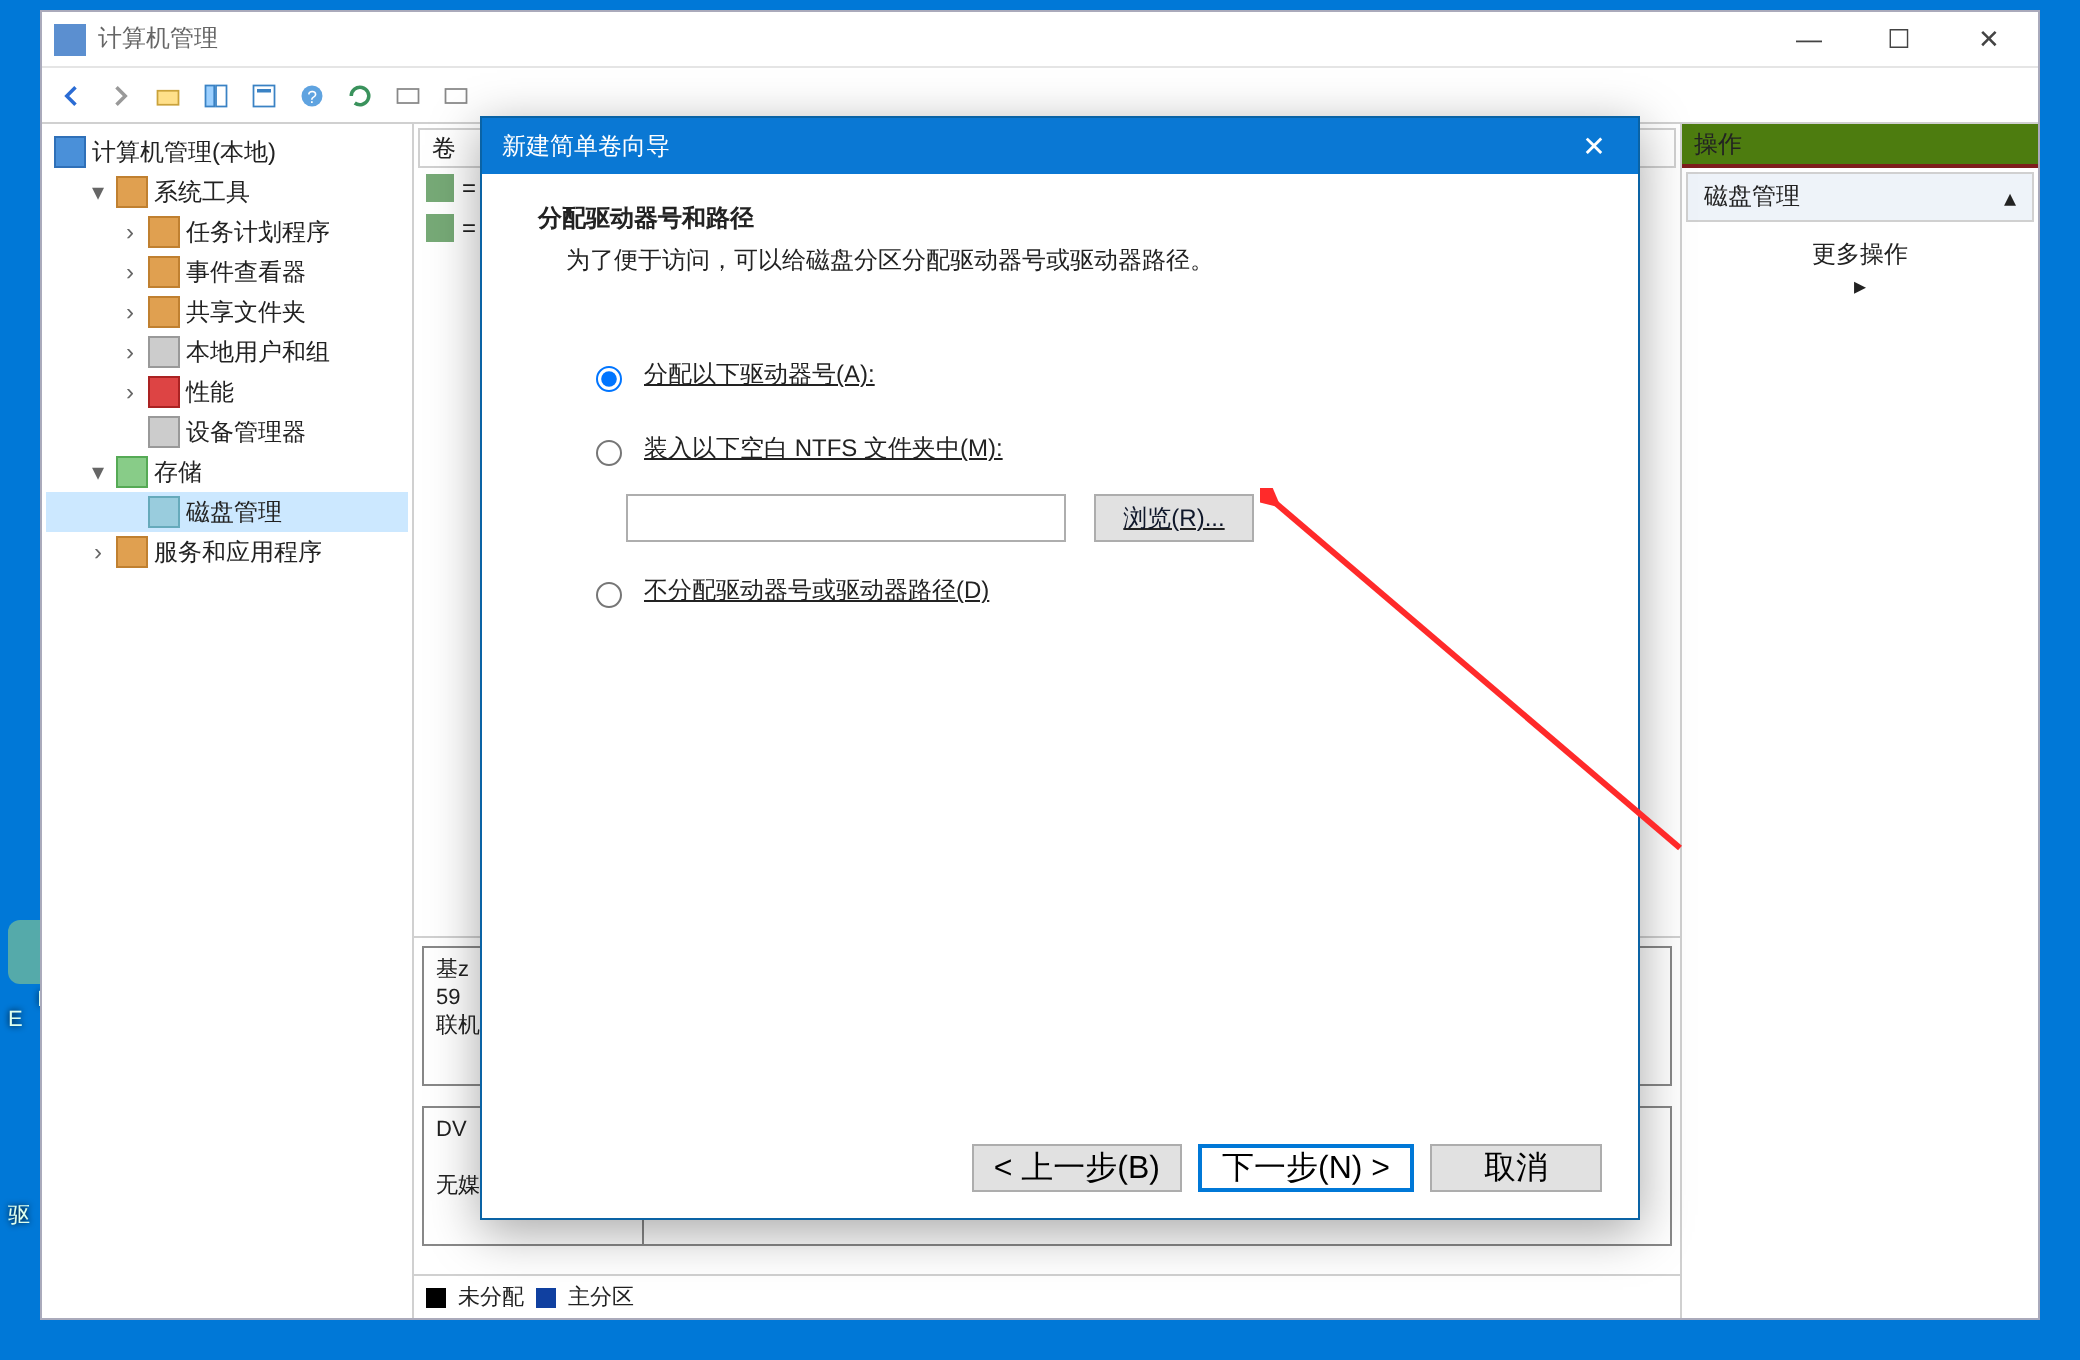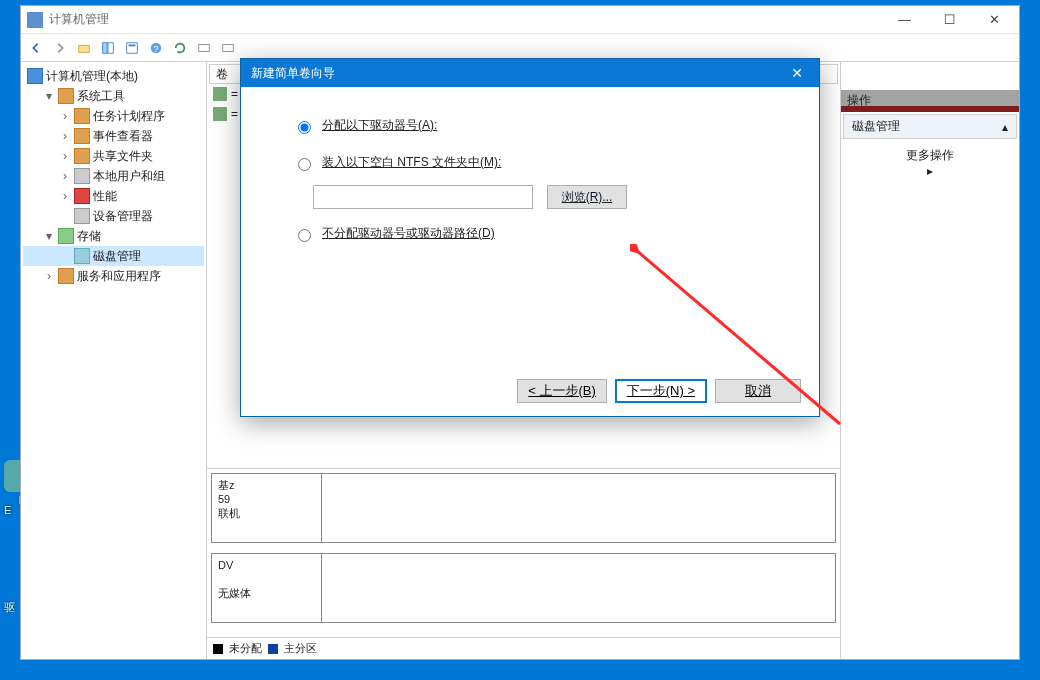--- a/index.html
+++ b/index.html
@@ -32,40 +32,40 @@
   .mid-top .hdr{height:20px;background:#fff;border:1px solid #d0d0d0;display:flex;align-items:center;padding:0 6px;font-size:12px;}
   .mid-top .row{height:20px;display:flex;align-items:center;gap:4px;padding:0 4px;font-size:12px;}
   .mid-top .row .ic{width:14px;height:14px;background:#7a7;display:inline-block;}
   .mid-bottom{border-top:1px solid #d0d0d0;padding:4px;font-size:12px;}
   .diskcard{display:flex;border:1px solid #888;height:70px;margin-bottom:10px;}
   .diskcard .dlabel{width:110px;border-right:1px solid #888;padding:4px 6px;font-size:11px;line-height:14px;}
   .diskcard .dbody{flex:1;padding:4px 6px;font-size:11px;}
   .legend{padding:3px 6px;font-size:11px;border-top:1px solid #d0d0d0;display:flex;align-items:center;gap:6px;}
   .legend .sw{width:10px;height:10px;display:inline-block;}
   .right{width:178px;background:#fff;}
-  .right .hdr{height:22px;background:#a3a3a3;border-bottom:6px solid #7f1d1d;padding:2px 6px;font-weight:400;margin-top:28px;}
+  .right .hdr{height:22px;background:#4d7c0f;border-bottom:2px solid #7f1d1d;padding:2px 6px;font-weight:400;}
   .right .sect{background:#eef3f9;border:1px solid #d0d0d0;margin:2px;padding:3px 8px;display:flex;align-items:center;justify-content:space-between;}
   .right .item{padding:6px 14px;display:flex;align-items:center;justify-content:space-between;flex-direction:column;}
 
   
-  .wizard{position:absolute;left:240px;top:58px;width:580px;height:359px;background:#fff;border:1px solid #0a63a5;box-shadow:0 6px 24px rgba(0,0,0,0.35);display:flex;flex-direction:column;z-index:50;}
+  .wizard{position:absolute;left:240px;top:58px;width:580px;height:552px;background:#fff;border:1px solid #0a63a5;box-shadow:0 6px 24px rgba(0,0,0,0.35);display:flex;flex-direction:column;z-index:50;}
   .wiz-title{height:28px;background:#0a78d4;color:#fff;display:flex;align-items:center;padding:0 2px 0 10px;font-size:12px;}
   .wiz-title .close{margin-left:auto;width:40px;height:28px;display:flex;align-items:center;justify-content:center;color:#fff;font-size:14px;}
   .wiz-head{padding:14px 20px 10px 28px;}
   .wiz-head .t{font-weight:700;font-size:12px;margin-bottom:4px;}
   .wiz-head .s{font-size:12px;padding-left:14px;color:#222;}
   .wiz-body{flex:1;padding:30px 40px 0 52px;font-size:12px;text-decoration:underline;}
   .opt{display:flex;align-items:center;gap:8px;margin-bottom:20px;}
   .opt input[type=radio]{width:13px;height:13px;}
   .drive-sel{position:absolute;left:564px;top:236px;width:60px;height:22px;border:1px solid #adadad;background:#e1e1e1;display:flex;align-items:center;padding:0 6px;font-size:12px;justify-content:space-between;}
   .path-row{display:flex;align-items:center;gap:14px;margin:-6px 0 16px 20px;}
   .path-row input[type=text]{width:220px;height:24px;border:1px solid #aeaeae;background:#fff;padding:0 4px;}
   .path-row button{width:80px;height:24px;border:1px solid #adadad;background:#e1e1e1;color:#0f172a;font-size:12px;}
   .wiz-foot{height:50px;border-top:0;display:flex;align-items:center;justify-content:flex-end;gap:8px;padding:0 18px 0 0;}
-  .wiz-foot button{height:24px;min-width:86px;border:1px solid #adadad;background:#e1e1e1;font-size:13px;padding:0 10px;text-decoration:underline;}
+  .wiz-foot button{height:24px;min-width:86px;border:1px solid #adadad;background:#e1e1e1;font-size:16px;padding:0 10px;}
   .wiz-foot button.default{border:2px solid #0078d7;background:#fff;}
 
   
   .arrow{position:absolute;left:630px;top:244px;pointer-events:none;z-index:60;}
 </style>
 </head>
 <body>
 
 <div class="screen">
 
@@ -251,20 +251,24 @@
           <span>▸</span>
         </div>
       </div>
     </div>
   </div>
 
   <div class="wizard">
     <div class="wiz-title">
       <span>新建简单卷向导</span>
       <div class="close">✕</div>
+    </div>
+    <div class="wiz-head">
+      <div class="t">分配驱动器号和路径</div>
+      <div class="s">为了便于访问，可以给磁盘分区分配驱动器号或驱动器路径。</div>
     </div>
     <div class="wiz-body">
       <label class="opt">
         <input type="radio" name="drv" checked="" style="">
         <span>分配以下驱动器号(A):</span>
       </label>
       <label class="opt">
         <input type="radio" name="drv" style="">
         <span>装入以下空白 NTFS 文件夹中(M):</span>
       </label>

